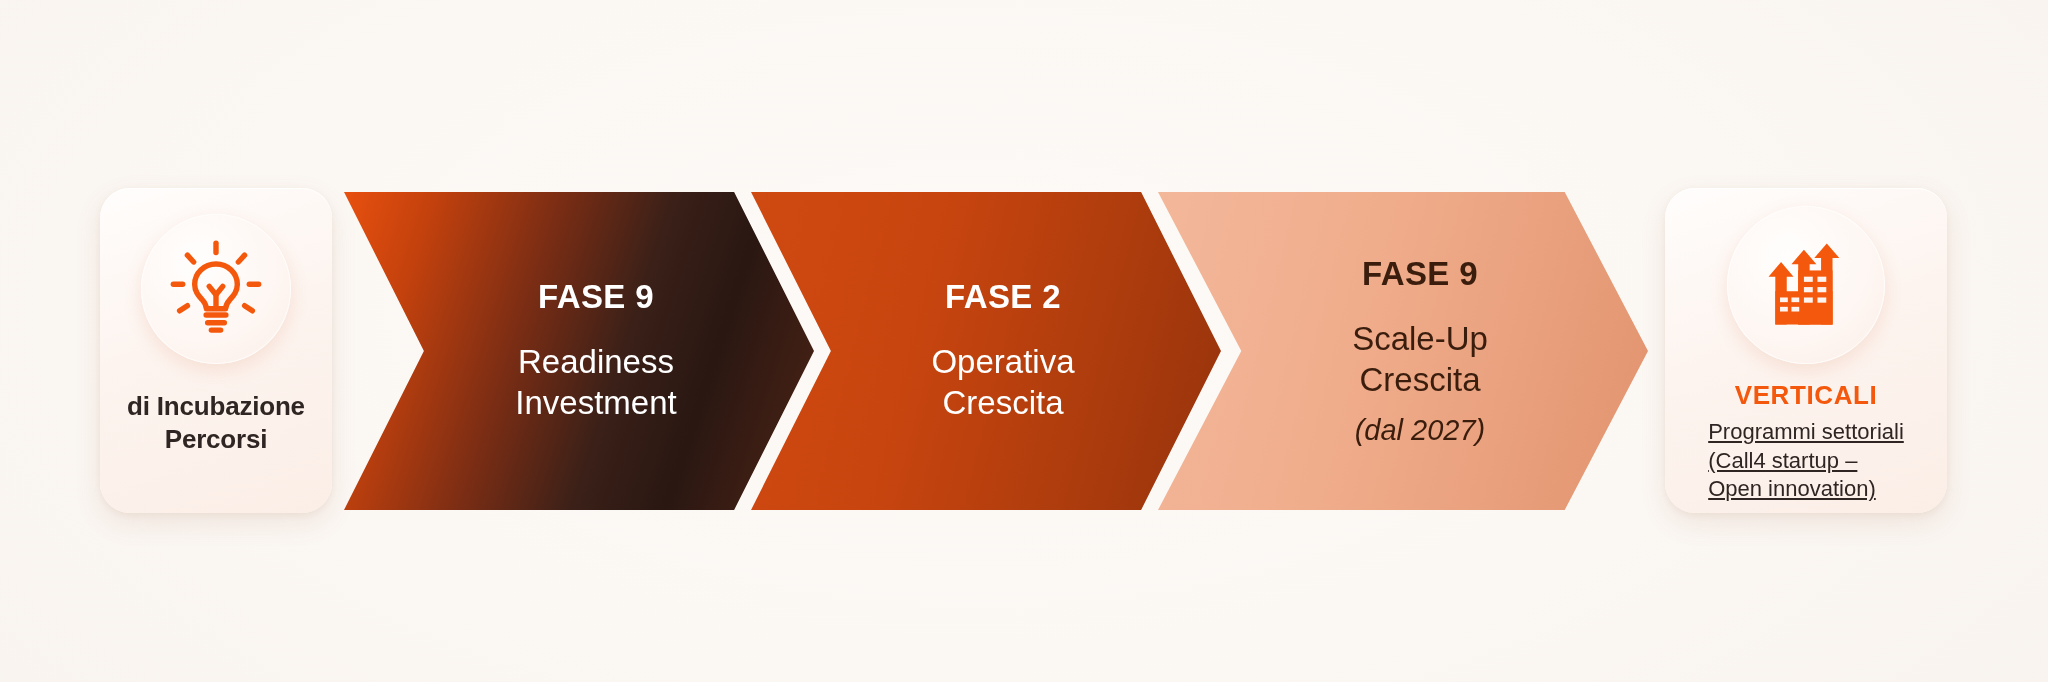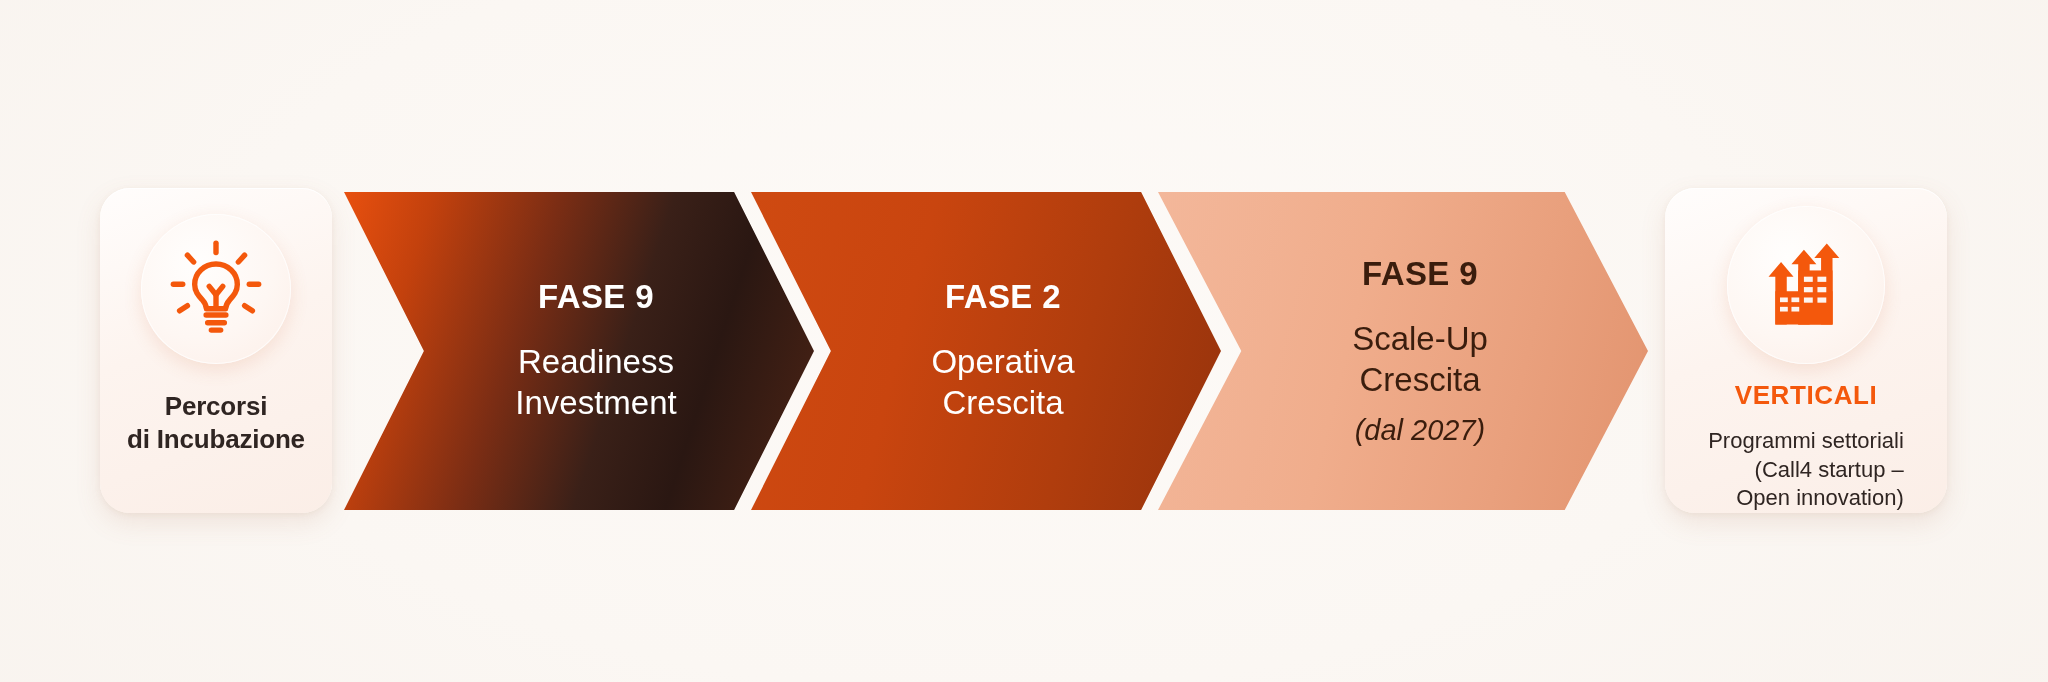--- a/index.html
+++ b/index.html
@@ -71,26 +71,27 @@
   }
   .vert-title {
     color: #f4580c;
     font-size: 26px;
     font-weight: 800;
     letter-spacing: 0.6px;
     margin-top: 16px;
     text-align: center;
   }
   .vert-body {
-    margin-top: 16px;
-    text-align: right;
+    margin-top: 7px;
+    text-align: left;
     font-size: 22px;
     line-height: 1.30;
     color: #2f2522;
     padding: 0 8px;
+    text-decoration: underline;
   }
 
   
   #band {
     position: absolute;
     left: 344px;
     top: 192px;
     width: 1304px;
     height: 318px;
   }
@@ -195,22 +196,22 @@
           <path d="M22.5 17.5 L28.5 24"></path>
           <path d="M77.5 17.5 L71.5 24"></path>
           <path d="M9 45.5 L18 45.5"></path>
           <path d="M91 45.5 L82 45.5"></path>
           <path d="M15 71 L22.5 66"></path>
           <path d="M85 71 L77.5 66"></path>
         </g>
       </svg>
     </div>
     <div class="card-text">
+      <div>di Incubazione</div>
       <div>Percorsi</div>
-      <div>di Incubazione</div>
     </div>
   </div>
 
   <div id="band">
 
     <div class="chev chev-first light" id="chev-1">
       <div class="chev-inner">
         <p class="fase-label">FASE 9</p>
         <p class="fase-desc">Readiness</p>
         <p class="fase-desc">Investment</p>

